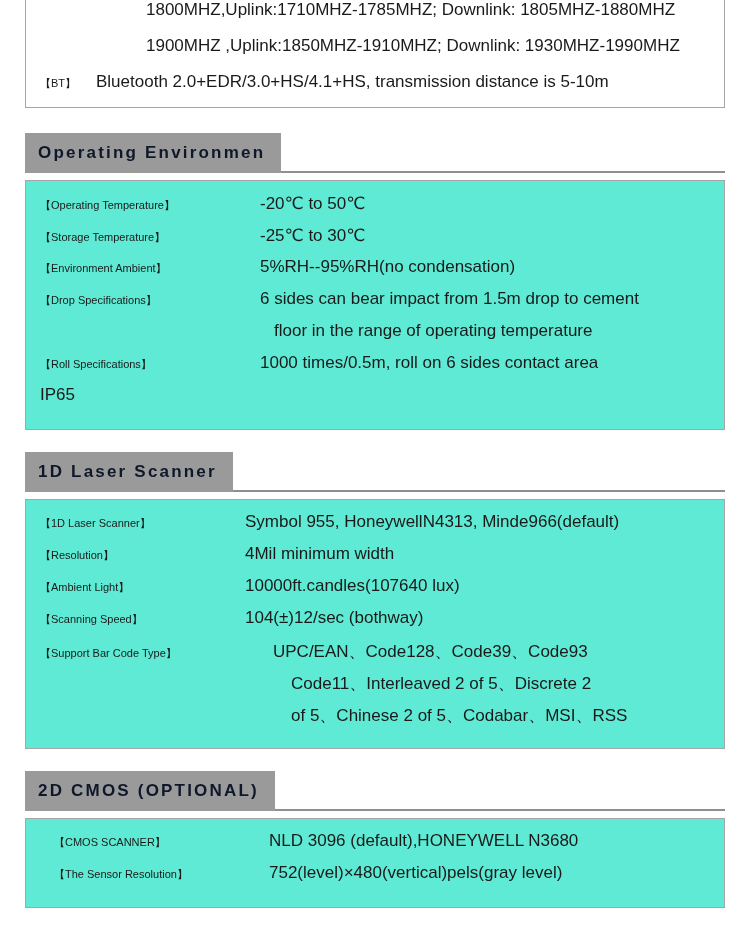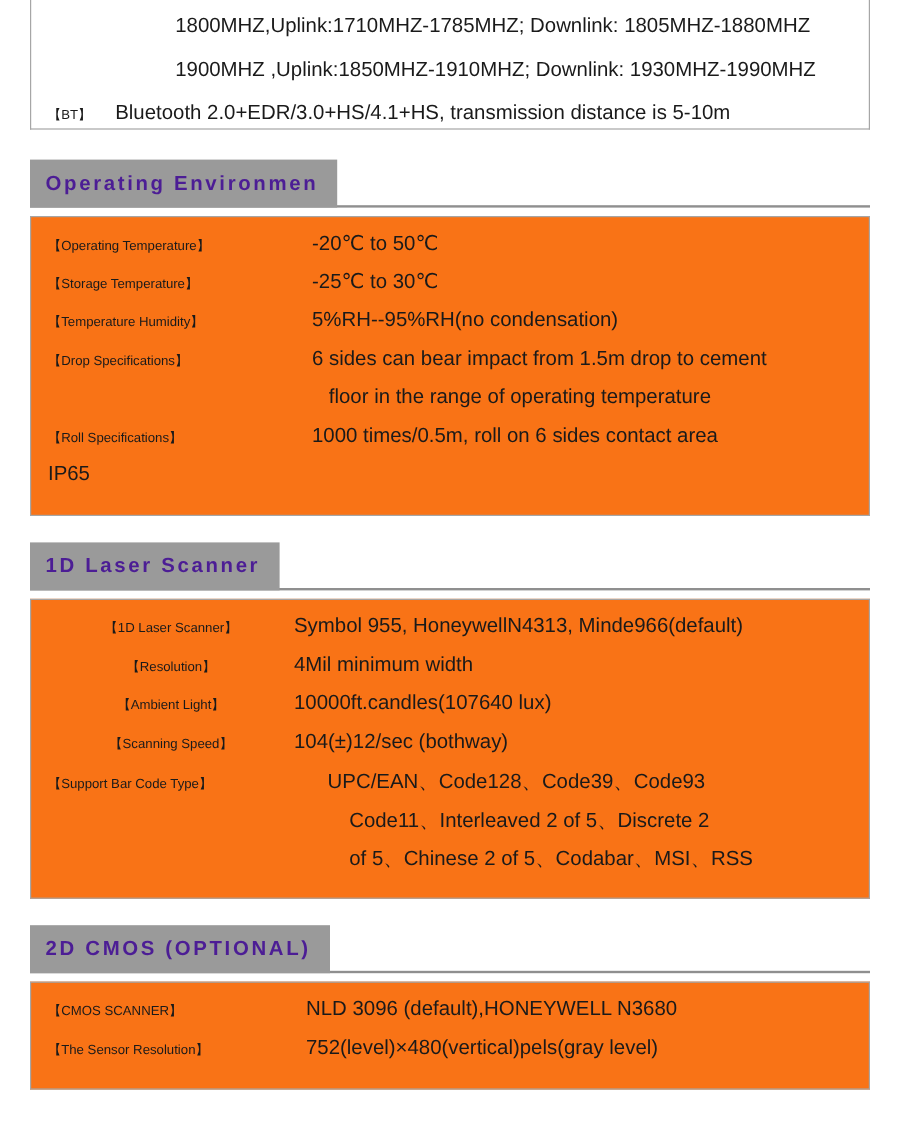--- a/index.html
+++ b/index.html
@@ -35,69 +35,69 @@
     bottom: 0;
     height: 2px;
     background: #8f8f8f;
   }
   .section-head .tab {
     position: absolute;
     left: 0;
     bottom: 0;
     height: 40px;
     background: #9a9a9a;
-    color: #4c1d95;
+    color: #0f172a;
     font-size: 17px;
     font-weight: bold;
     letter-spacing: 2.2px;
     line-height: 40px;
     padding: 0 16px 0 13px;
     white-space: nowrap;
     box-sizing: border-box;
   }
 
   
   .card {
     margin: 7px 25px 0 25px;
     border: 1px solid #a6a6a6;
     box-sizing: border-box;
     padding: 12px 0 12px 0;
-    background: #f97316;
+    background: #5eead4;
   }
   .row {
     display: flex;
     align-items: baseline;
     padding: 0 14px;
     height: 32px;
     white-space: nowrap;
   }
   .row .label {
     font-size: 11px;
     flex: 0 0 auto;
   }
   .row .value {
     font-size: 17px;
     flex: 0 0 auto;
   }
   
   .lbl-w-env  { width: 220px; }
-  .lbl-w-1d   { width: 205px; text-align: center; }
-  .lbl-w-2d   { width: 215px; }
+  .lbl-w-1d   { width: 205px; }
+  .lbl-w-2d   { width: 215px; margin-left: 14px; }
   .cont-env   { padding-left: 248px; }
   .cont-1d    { padding-left: 265px; }
   .row.cont { display: block; }
   .row.cont .value { display: inline; }
 
   
   .card-top {
     margin: 0 25px 0 25px;
     border: 1px solid #a6a6a6;
     border-top: none;
     box-sizing: border-box;
-    padding: 12px 0 12px 0;
+    padding: 0 0 12px 0;
     height: 108px;
   }
   .row-indent {
     padding-left: 120px;
   }
   .row-tall { height: 36px; }
 
   .gap-1 { height: 25px; }
   .gap-2 { height: 22px; }
 </style>
@@ -129,21 +129,21 @@
   <div class="card">
     <div class="row">
       <span class="label lbl-w-env">【Operating Temperature】</span>
       <span class="value">-20℃ to 50℃</span>
     </div>
     <div class="row">
       <span class="label lbl-w-env">【Storage Temperature】</span>
       <span class="value">-25℃ to 30℃</span>
     </div>
     <div class="row">
-      <span class="label lbl-w-env">【Temperature Humidity】</span>
+      <span class="label lbl-w-env">【Environment Ambient】</span>
       <span class="value">5%RH--95%RH(no condensation)</span>
     </div>
     <div class="row">
       <span class="label lbl-w-env">【Drop Specifications】</span>
       <span class="value">6 sides can bear impact from 1.5m drop to cement</span>
     </div>
     <div class="row cont cont-env">
       <span class="value">floor in the range of operating temperature</span>
     </div>
     <div class="row">

